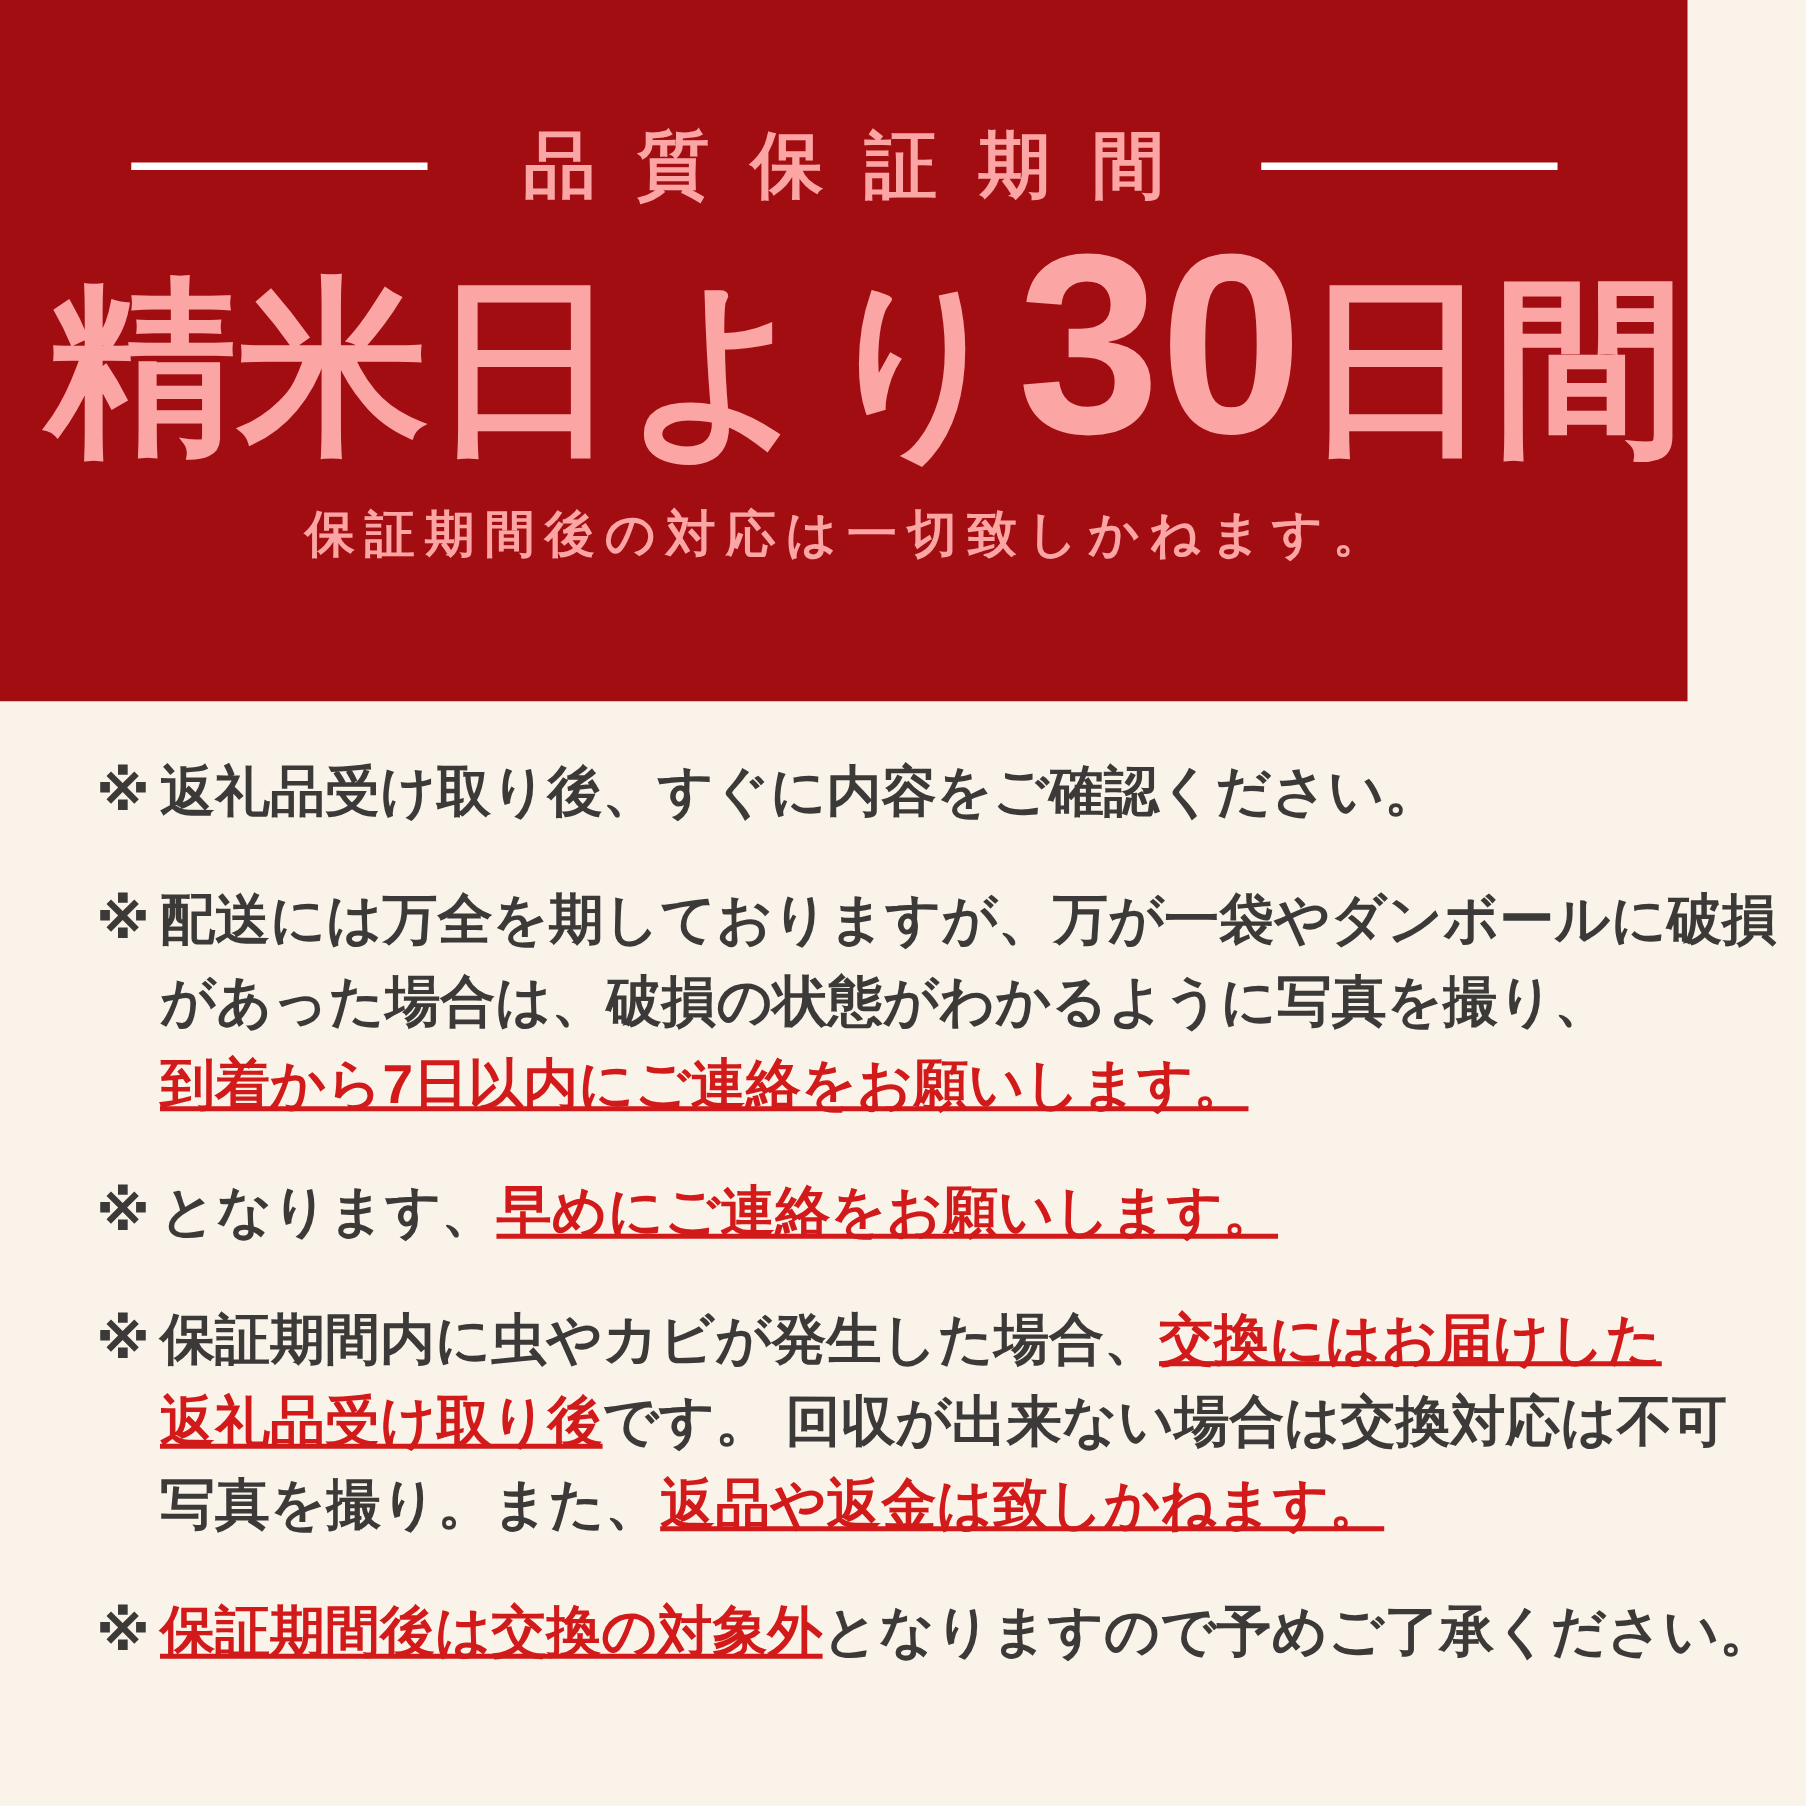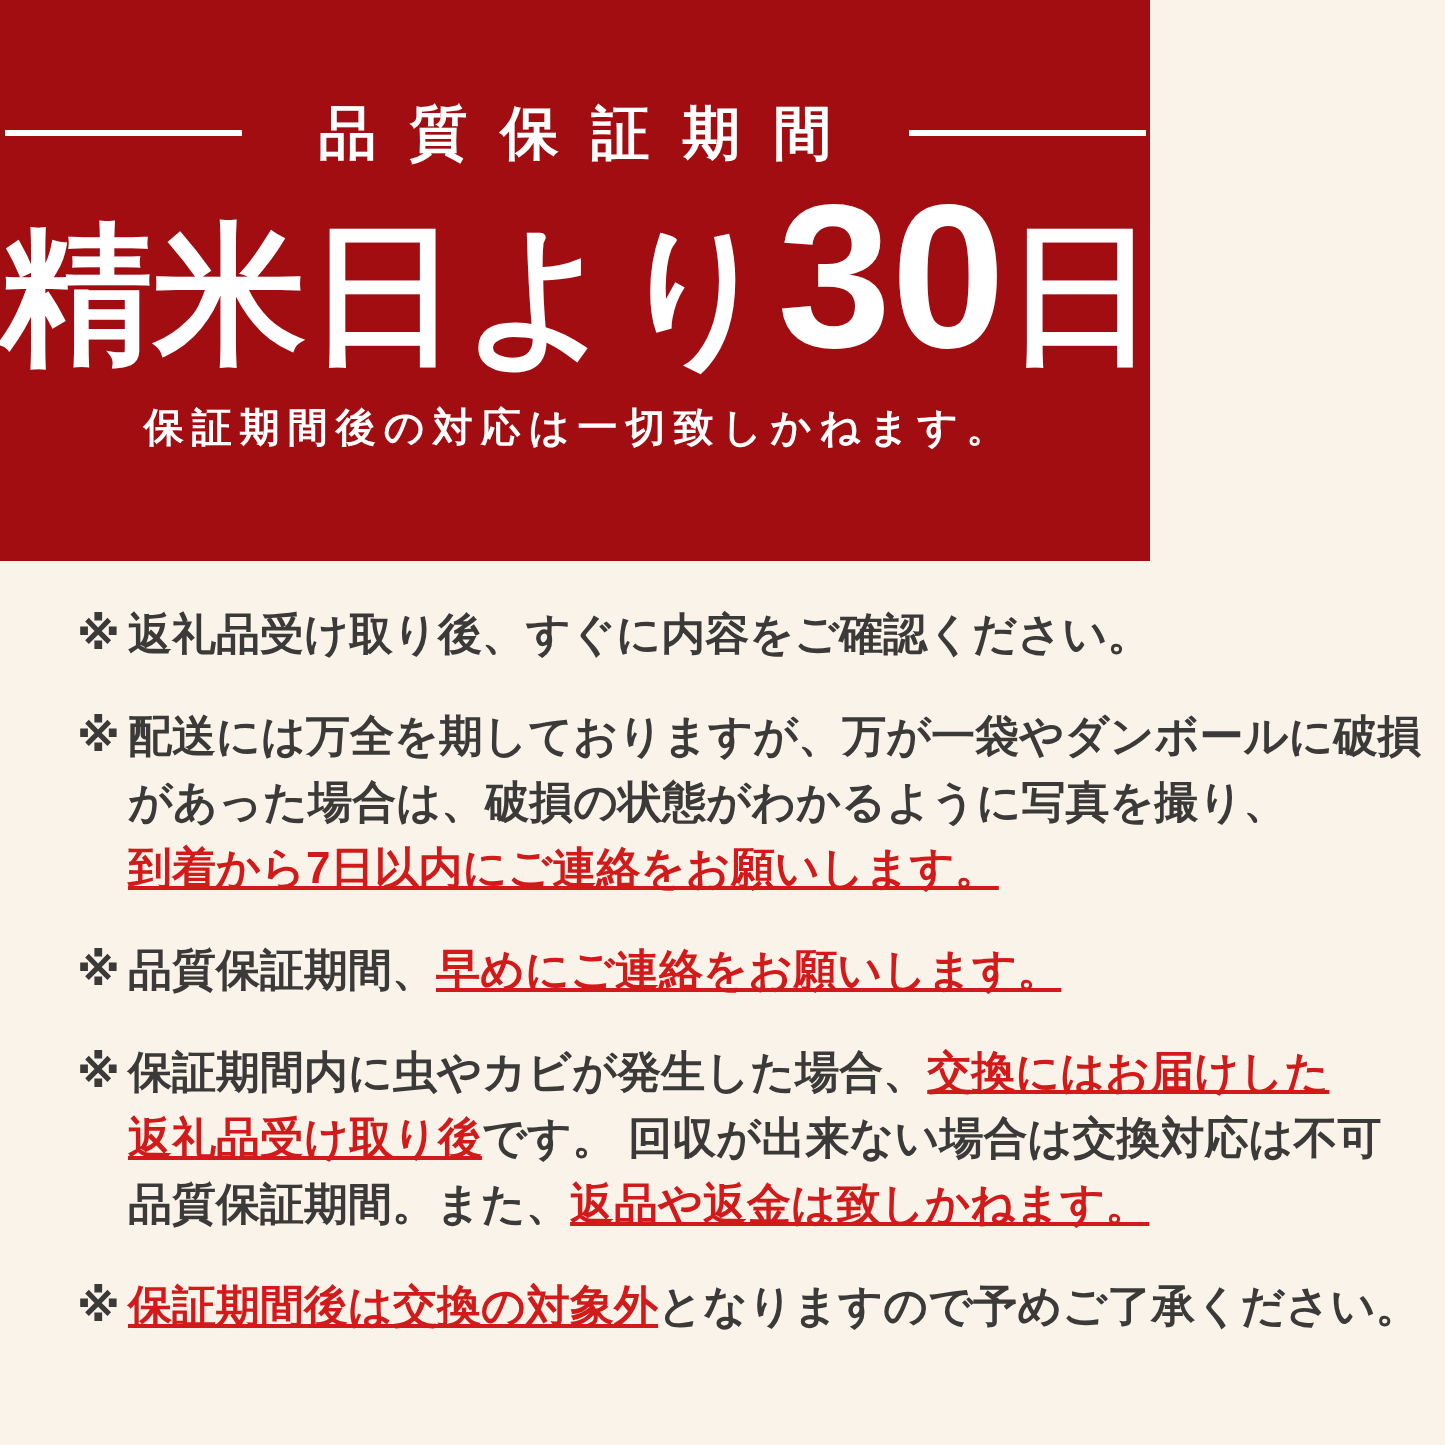--- a/index.html
+++ b/index.html
@@ -9,22 +9,22 @@
     --accent:#d21a1a;
   }
   *{margin:0;padding:0;box-sizing:border-box;}
   html,body{width:1445px;height:1445px;}
   body{
     font-family:"Liberation Sans","DejaVu Sans",sans-serif;
     width:1445px;height:1445px;overflow:hidden;background:var(--notes-bg);
   }
   
   .hero{
-    position:relative;width:1150px;height:561px;
-    background:var(--hero-bg);color:#ffffff;overflow:hidden;
+    position:relative;width:1350px;height:561px;
+    background:var(--hero-bg);color:#fca5a5;overflow:hidden;
   }
   .hero-header{
     position:absolute;top:96px;left:0;right:0;height:74px;
     display:flex;align-items:center;justify-content:center;gap:44px;
   }
   .rule{width:237px;height:6px;background:#ffffff;}
   .hero-label{
     font-size:58px;font-weight:bold;line-height:74px;
     letter-spacing:33px;padding-left:33px;white-space:nowrap;
   }
@@ -79,29 +79,29 @@
       <span class="marker">※</span>
       <div class="content">
         <div class="line"><span>配送には万全を期しておりますが、万が一袋やダンボールに破損</span></div>
         <div class="line"><span>があった場合は、破損の状態がわかるように写真を撮り、</span></div>
         <div class="line"><span class="red">到着から7日以内にご連絡をお願いします。</span></div>
       </div>
     </div>
     <div class="note">
       <span class="marker">※</span>
       <div class="content">
-        <div class="line"><span>品質保証期間、</span><span class="red">早めにご連絡をお願いします。</span></div>
+        <div class="line"><span>となります、</span><span class="red">早めにご連絡をお願いします。</span></div>
       </div>
     </div>
     <div class="note">
       <span class="marker">※</span>
       <div class="content">
         <div class="line"><span>保証期間内に虫やカビが発生した場合、</span><span class="red">交換にはお届けした</span></div>
         <div class="line"><span class="red">返礼品受け取り後</span><span>です。 回収が出来ない場合は交換対応は不可</span></div>
-        <div class="line"><span>品質保証期間。また、</span><span class="red">返品や返金は致しかねます。</span></div>
+        <div class="line"><span>写真を撮り。また、</span><span class="red">返品や返金は致しかねます。</span></div>
       </div>
     </div>
     <div class="note">
       <span class="marker">※</span>
       <div class="content">
         <div class="line"><span class="red">保証期間後は交換の対象外</span><span>となりますので予めご了承ください。</span></div>
       </div>
     </div>
   </div>
 

